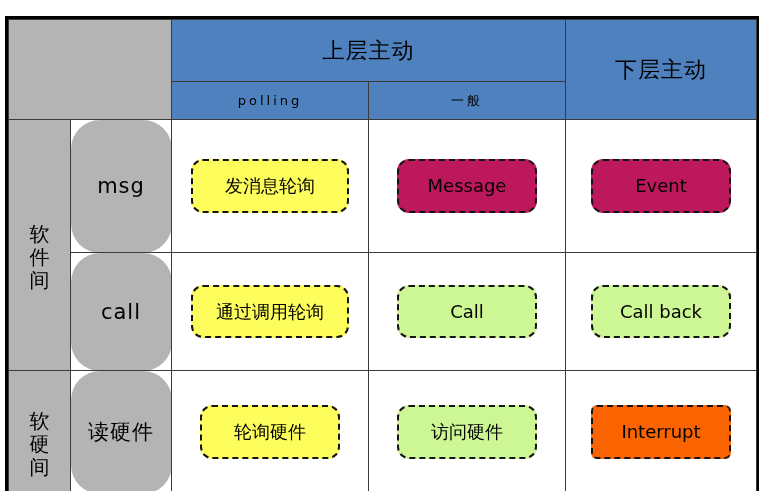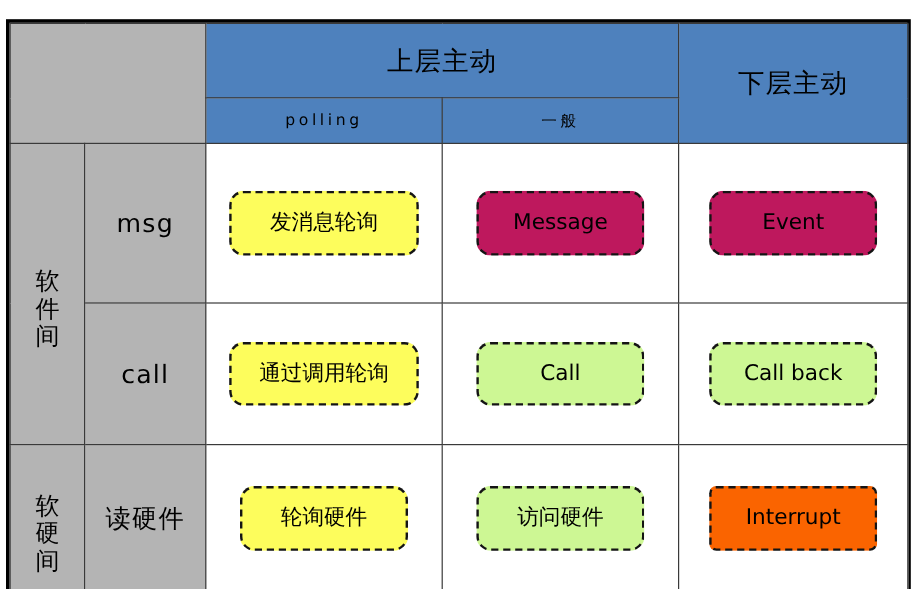--- a/index.html
+++ b/index.html
@@ -70,20 +70,21 @@
     width: 1em;
     word-break: break-all;
     white-space: normal;
     margin-top: 24px;
   }
   .rowlbl {
     background: #b4b4b4;
     font-size: 21px;
     letter-spacing: 1px;
     width: 100px;
+    border-radius: 29px;
   }
 
   
   .cell-body {
     background: #ffffff;
   }
   .box {
     display: inline-block;
     box-sizing: border-box;
     min-width: 140px;

